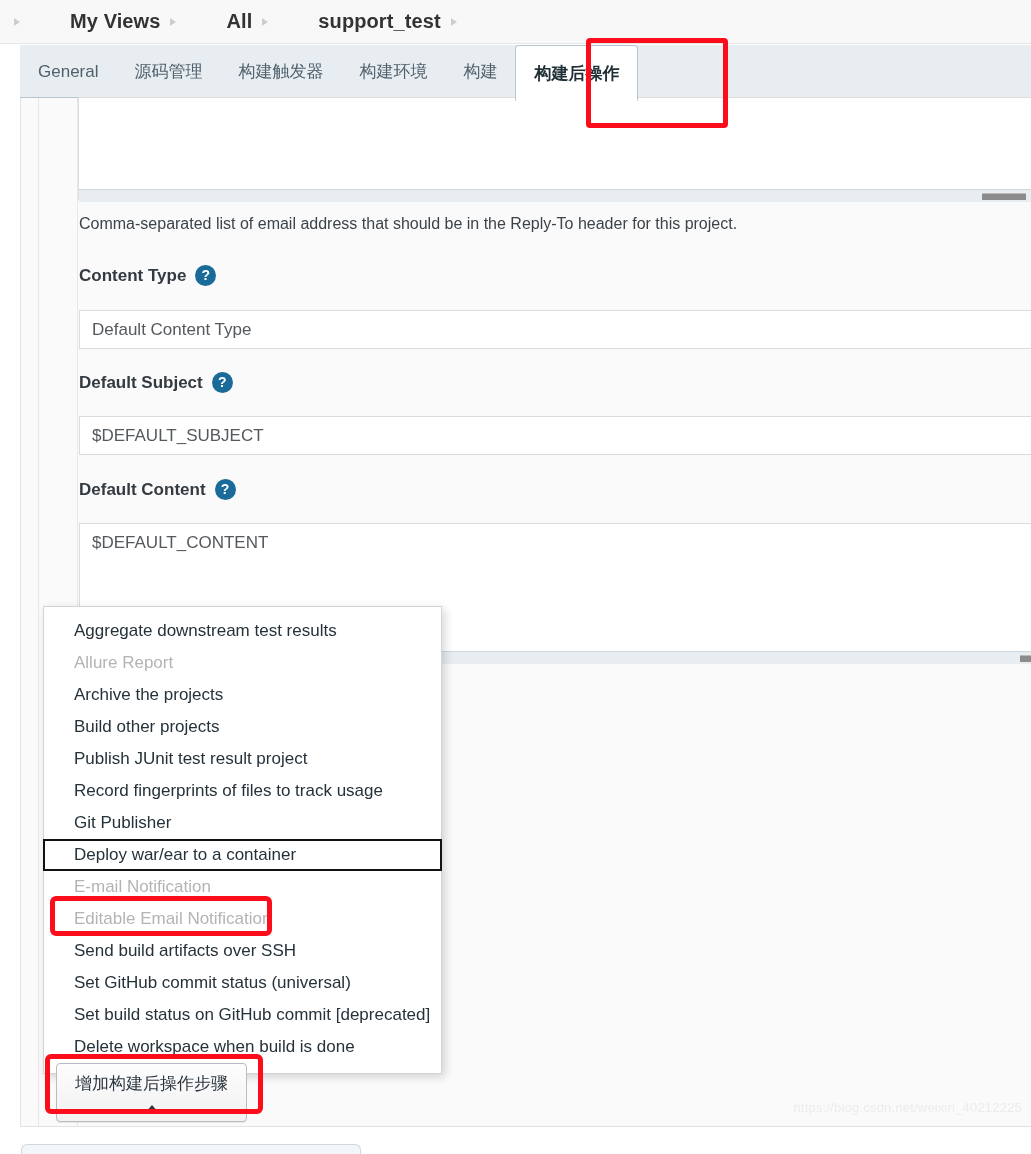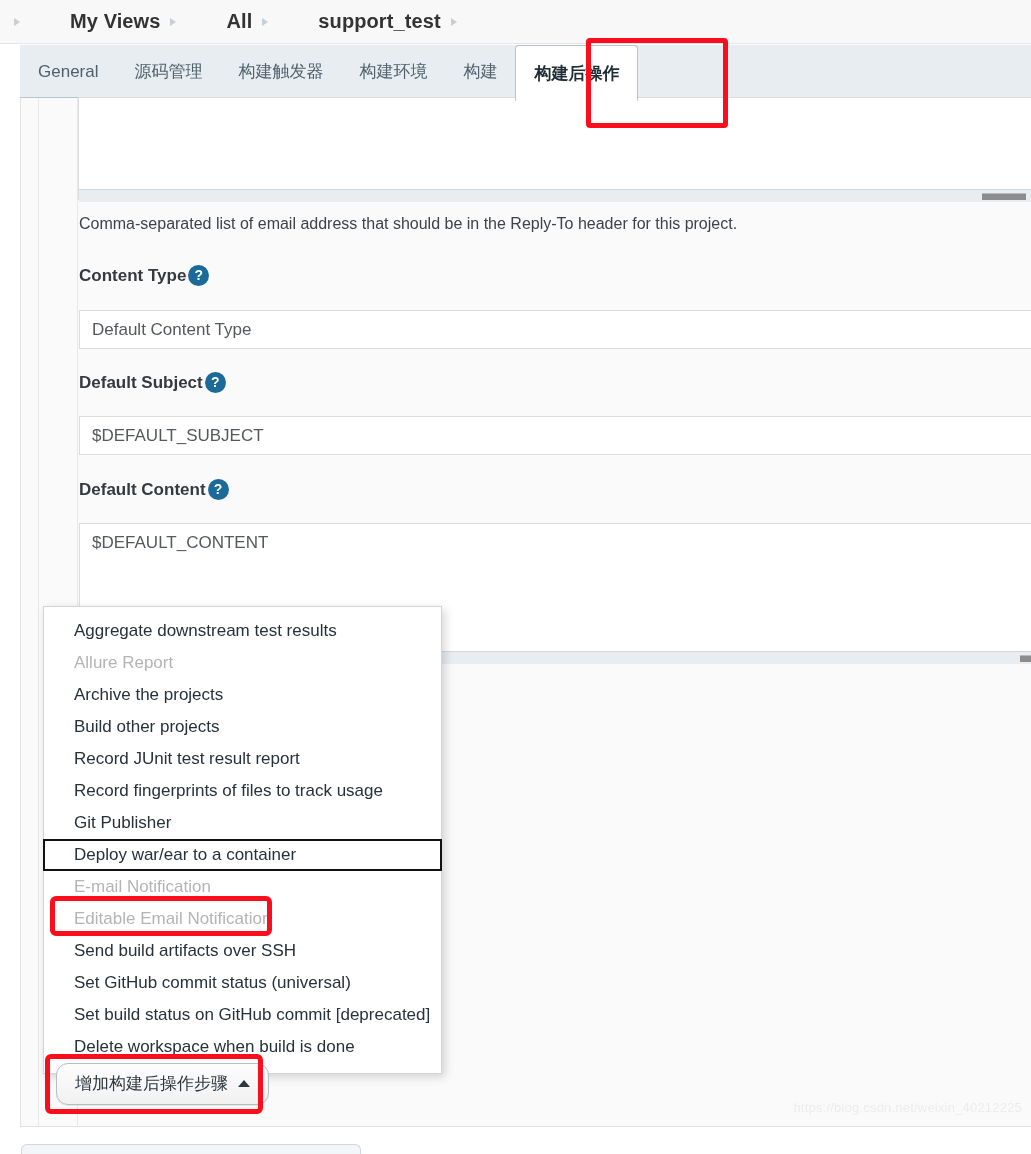--- a/index.html
+++ b/index.html
@@ -69,21 +69,21 @@
   #main-panel{
     position:absolute; left:20px; top:98px; width:1011px; height:1028px;
     background:#fafafa;
     border-left:1px solid #e2e2e2;
   }
   #form-gutter-a{ position:absolute; left:0px; top:0; width:18px; height:1028px; border-right:1px solid #e8e8e8; background:#fafafa; }
   #form-gutter-b{ position:absolute; left:19px; top:0; width:38px; height:1028px; border-right:1px solid #e8e8e8; background:#fafafa; }
 
   .field-label{
     position:absolute; font-size:17px; font-weight:bold; color:#333a40;
-    display:flex; align-items:center; gap:2px; white-space:nowrap;
+    display:flex; align-items:center; gap:9px; white-space:nowrap;
   }
   .help-icon{
     width:21px; height:21px; border-radius:50%;
     background:#1a6b99; color:#ffffff;
     font-size:14px; font-weight:bold; line-height:21px; text-align:center;
     display:inline-block;
   }
   .help-text{
     position:absolute; font-size:16px; color:#3c4349; white-space:nowrap;
   }
@@ -131,27 +131,28 @@
   .menu-item.focused{
     border:2px solid #121212; margin:0 -1px;
     padding:4px 0 4px 29px;
   }
 
   
   #add-step-button{
     position:absolute; left:56px; top:1063px;
     background:linear-gradient(#fdfdfd,#f1f1f1);
     border:1px solid #b7bdc2;
-    border-radius:12px;
+    border-radius:4px;
     padding:8px 18px 9px 18px;
     font-size:17px; color:#2d3740;
     font-family:"DejaVu Sans","Liberation Sans",sans-serif;
     display:flex; align-items:center; gap:10px;
     box-shadow:0 1px 0 rgba(0,0,0,.08);
     z-index:50;
+    flex-direction:column;
   }
   .caret-up{
     width:0;height:0;
     border-left:6px solid transparent;
     border-right:6px solid transparent;
     border-bottom:7px solid #2d3740;
     display:inline-block;
   }
 
   #bottom-rule{
@@ -229,21 +230,21 @@
     <div class="thumb" style="right:24px;"></div>
   </div>
 
 </div>
 
 <div id="postbuild-dropdown">
   <div class="menu-item">Aggregate downstream test results</div>
   <div class="menu-item disabled">Allure Report</div>
   <div class="menu-item">Archive the projects</div>
   <div class="menu-item">Build other projects</div>
-  <div class="menu-item">Record JUnit test result report</div>
+  <div class="menu-item">Publish JUnit test result project</div>
   <div class="menu-item">Record fingerprints of files to track usage</div>
   <div class="menu-item">Git Publisher</div>
   <div class="menu-item focused">Deploy war/ear to a container</div>
   <div class="menu-item disabled">E-mail Notification</div>
   <div class="menu-item disabled">Editable Email Notification</div>
   <div class="menu-item">Send build artifacts over SSH</div>
   <div class="menu-item">Set GitHub commit status (universal)</div>
   <div class="menu-item">Set build status on GitHub commit [deprecated]</div>
   <div class="menu-item">Delete workspace when build is done</div>
 </div>

